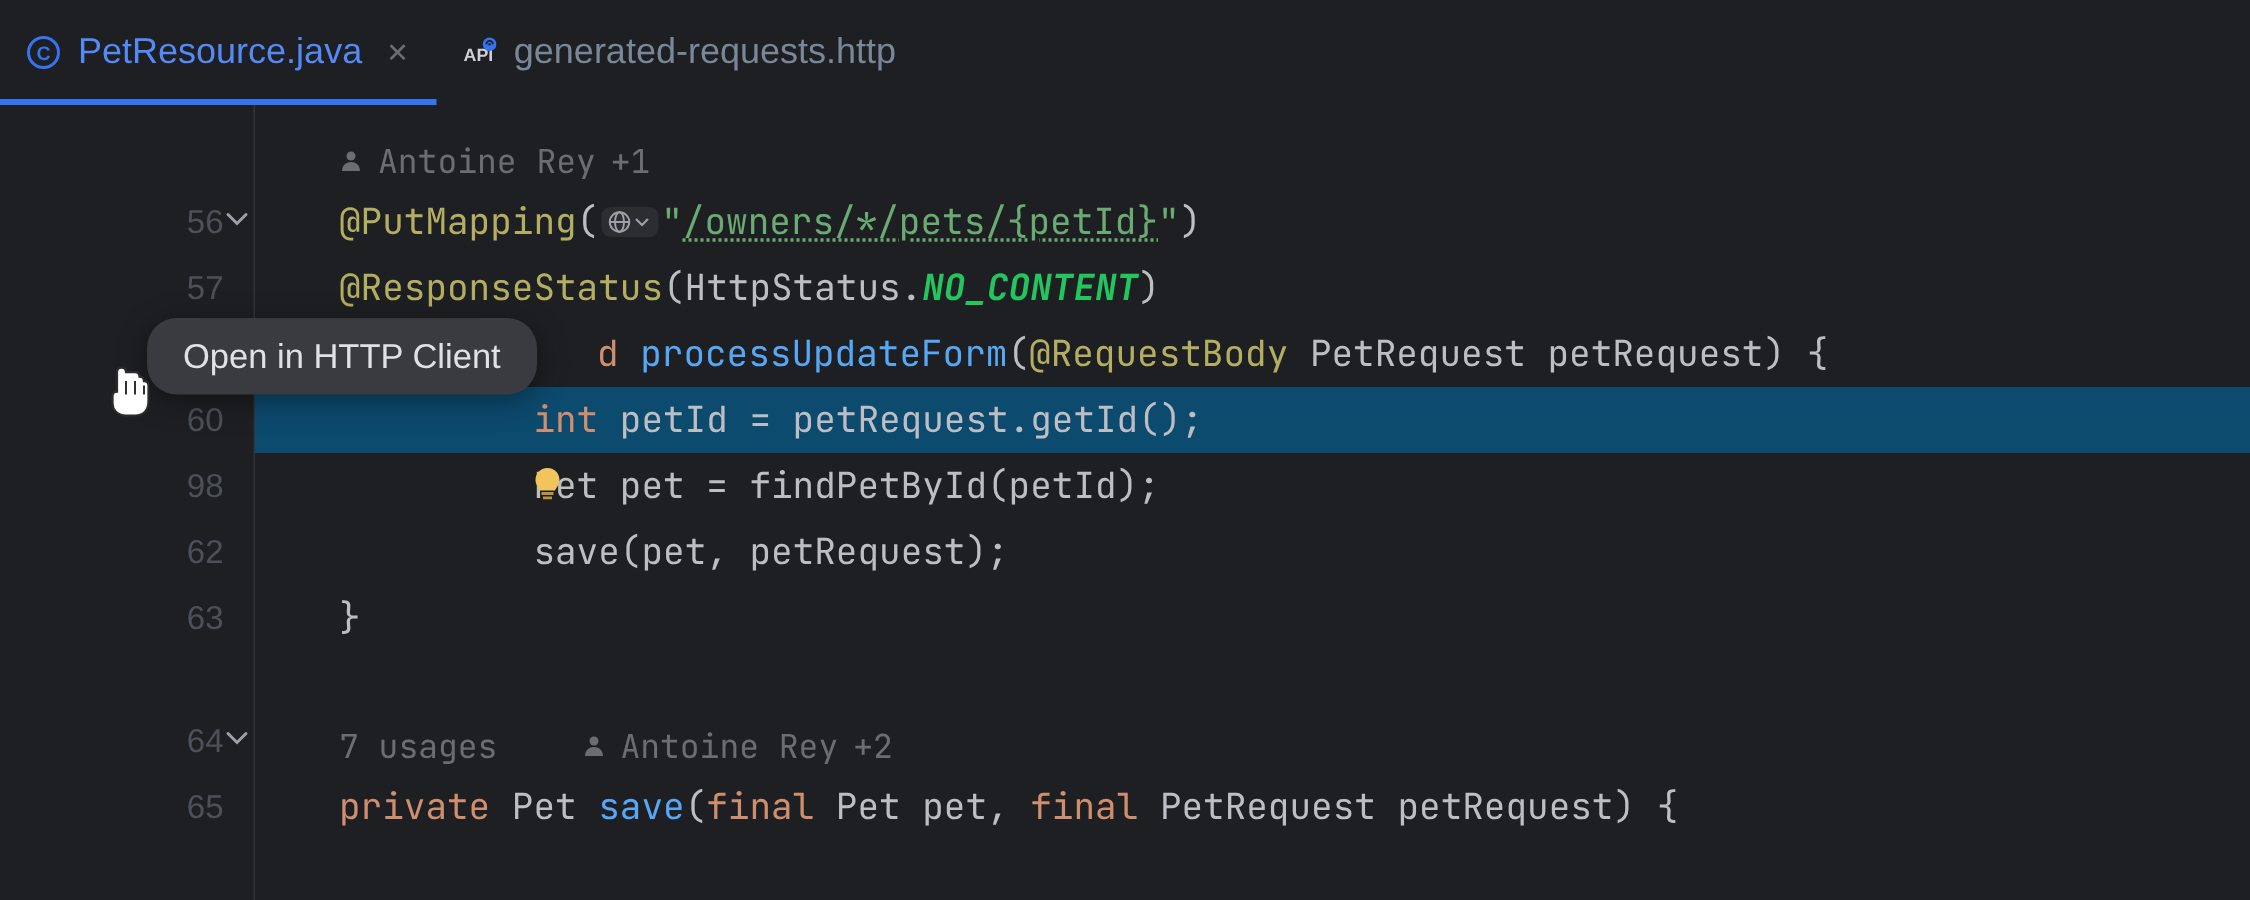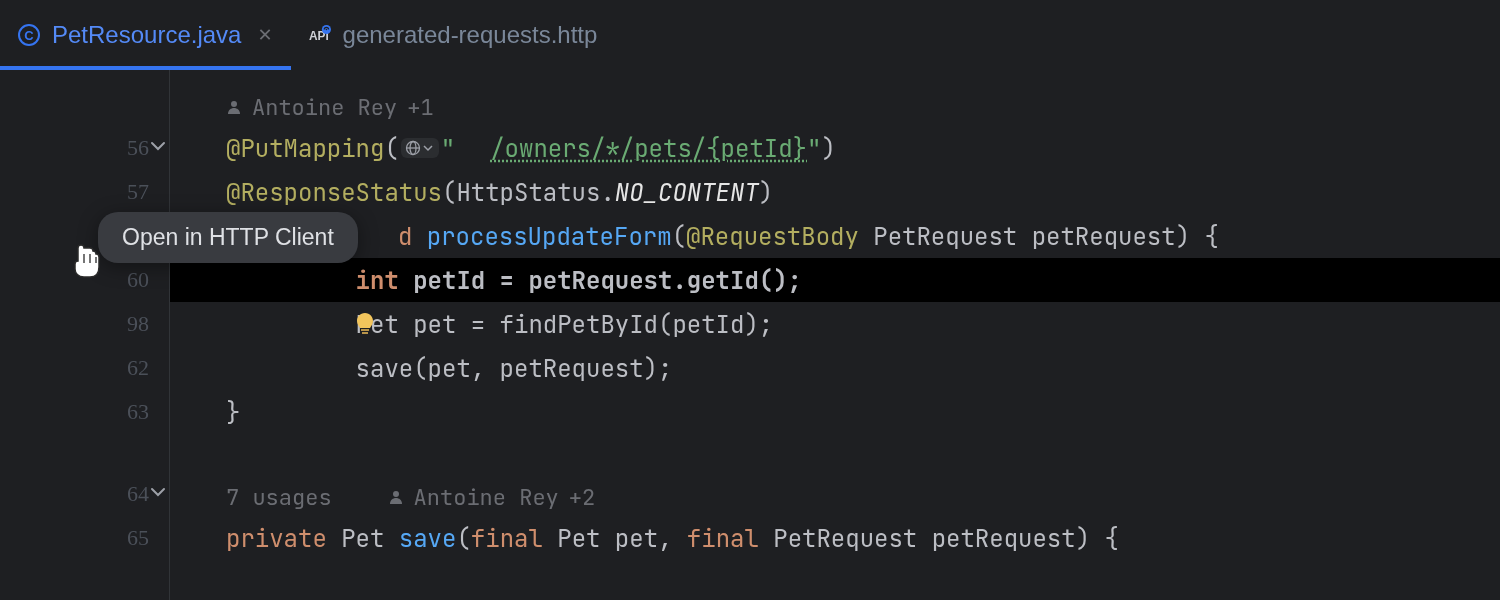--- a/index.html
+++ b/index.html
@@ -63,56 +63,56 @@
     display: flex;
     align-items: center;
     height: 44px;
     justify-content: flex-end;
     padding-right: 20px;
     position: relative;
   }
   .lineno {
     color: #4b5059;
     font-size: 22px;
-    font-family: Liberation Serif, serif;
+    font-family: Liberation Sans, sans-serif;
   }
   .fold {
     position: absolute;
     right: 3px;
     color: #6b6d73;
   }
   .code {
     flex: 1;
     padding-top: 18px;
     font-family: "JetBrains Mono", Consolas, monospace;
     font-size: 24px;
     position: relative;
   }
   .line {
     height: 44px;
     display: flex;
     align-items: center;
     white-space: pre;
     padding-left: 56px;
   }
-  .line.highlight { background: #000000; font-weight: bold; }
+  .line.highlight { background: #0c4a6e; }
   .hint {
     color: #6b6d73;
     font-size: 22px;
     padding-left: 56px;
     height: 38px;
     display: flex; align-items: center; gap: 10px;
   }
   .hint.inner { padding-left: 56px; }
   .hint .sep { margin: 0 18px; }
   .tok-annot { color: #b3ae60; }
   .tok-str { color: #6aab73; }
-  .tok-path { color: #6aab73; text-decoration: underline dotted #6aab73; text-underline-offset: 4px; margin-left: 35px;}
+  .tok-path { color: #6aab73; text-decoration: underline dotted #6aab73; text-underline-offset: 4px;}
   .tok-cls { color: #bcbec4; }
-  .tok-const { color: #e5e5e5; font-style: italic; }
+  .tok-const { color: #22c55e; font-style: italic; font-weight: bold; }
   .tok-kw { color: #cf8e6d; }
   .tok-method { color: #56a8f5; }
   .tok-methodcall2 { color: #bcbec4; }
   .tok-param { color: #bcbec4; }
   .tooltip {
     position: absolute;
     top: 212px; left: 98px;
     background: #393b40;
     color: #dfe1e5;
     font-size: 23px;

